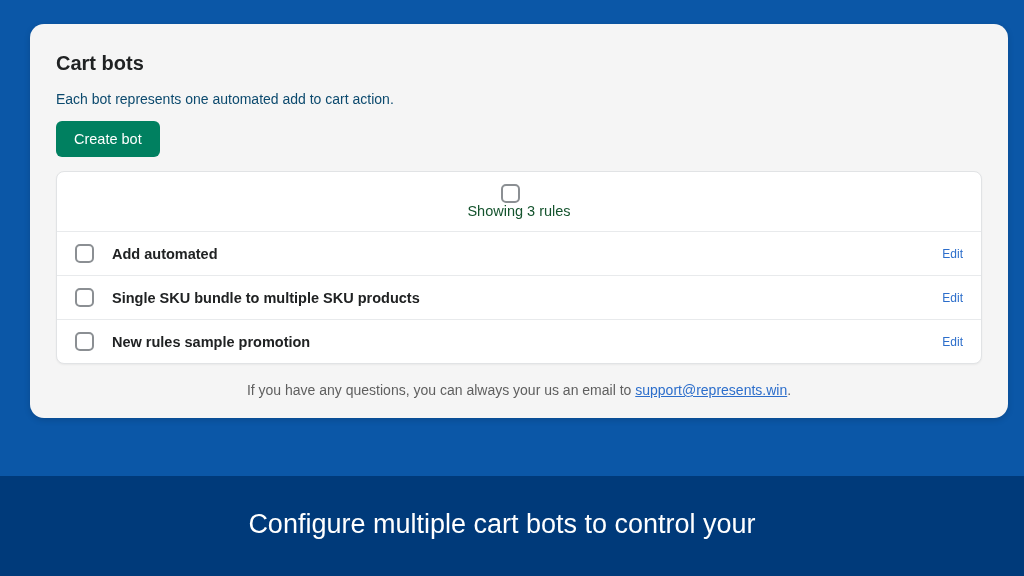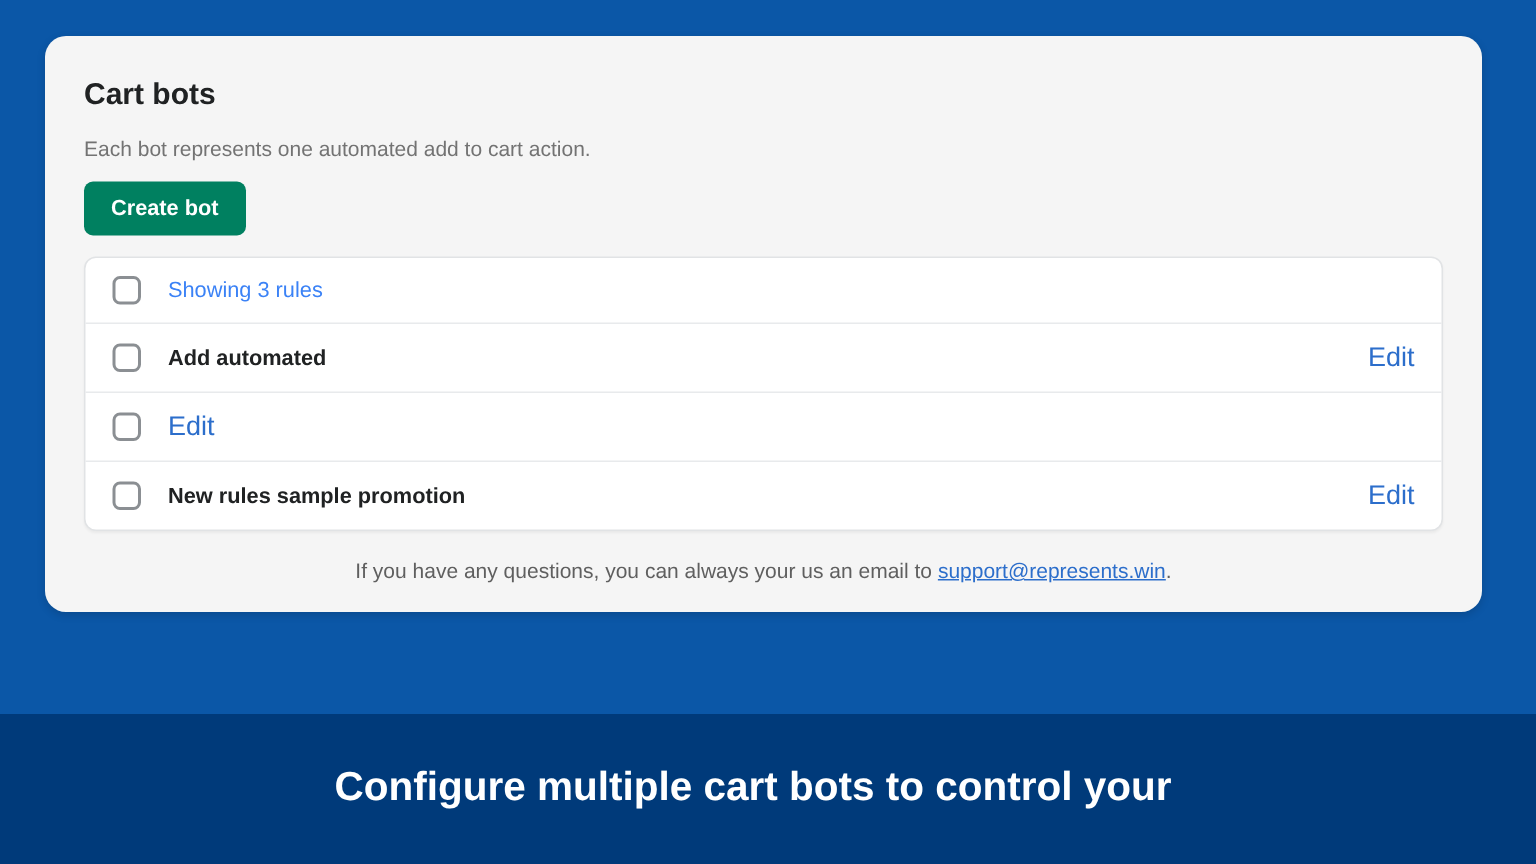--- a/index.html
+++ b/index.html
@@ -1,75 +1,75 @@
 <!DOCTYPE html>
 <html><head>
 <meta charset="utf-8">
 <style>
   * { box-sizing: border-box; margin: 0; padding: 0; }
   html, body { width: 1024px; height: 576px; font-family: 'Segoe UI', -apple-system, BlinkMacSystemFont, sans-serif; }
   body { background: #0b57a7; display: flex; flex-direction: column; }
-  .stage { padding: 24px 36px 0 30px; flex: 0 0 auto; }
+  .stage { padding: 24px 16px 0 30px; flex: 0 0 auto; }
   .card {
     background: #f5f5f5;
     border-radius: 14px;
     padding: 28px 26px 20px 26px;
     box-shadow: 0 2px 6px rgba(0,0,0,.15);
   }
   .card-title { font-size: 20px; font-weight: 700; color: #202223; }
-  .card-desc { margin-top: 16px; font-size: 14px; color: #737373; }
+  .card-desc { margin-top: 16px; font-size: 14px; color: #0c4a6e; }
   .create-btn {
     margin-top: 14px;
     display: inline-flex; align-items: center; justify-content: center;
     background: #008060; color: #fff; border: none;
     padding: 10px 18px; font-size: 14.5px; border-radius: 6px;
-    cursor: pointer; font-weight: 700;
+    cursor: pointer; font-weight: 400;
   }
   .list {
     margin-top: 14px;
     background: #fff;
     border: 1px solid #e1e3e5;
     border-radius: 8px;
     box-shadow: 0 1px 2px rgba(0,0,0,.05);
   }
   .row {
     display: flex; align-items: center;
     padding: 12px 18px;
     border-bottom: 1px solid #e8eaec;
     font-size: 14.5px;
     color: #202223;
   }
   .row:last-child { border-bottom: none; }
-  .row.header { color: #3b82f6; font-weight: 400; }
+  .row.header { color: #14532d; font-weight: 400; flex-direction: column; }
   .chk {
     width: 19px; height: 19px;
     border: 2px solid #8b8f93;
     border-radius: 5px;
     margin-right: 18px;
     flex: 0 0 auto;
     background: #fff;
     cursor: pointer;
   }
   .row-label { font-weight: 600; flex: 1; }
   .row.header .row-label { font-weight: 400; }
   .edit-link {
-    color: #2c6ecb; font-size: 18px; cursor: pointer;
+    color: #2c6ecb; font-size: 12px; cursor: pointer;
     text-decoration: none;
   }
   .support {
     margin-top: 18px; text-align: center; font-size: 14px;
     color: #5f5f5f;
   }
   .support a { color: #2c6ecb; text-decoration: underline; }
   .banner {
     background: #003a7a;
     color: #fff;
     text-align: center;
     font-size: 27px;
-    font-weight: 700;
+    font-weight: 400;
     padding: 30px 60px 34px 40px;
     margin-top: auto;
     line-height: 1.35;
   }
 </style>
 </head>
 <body>
 
 <div class="stage">
   <div class="card">
@@ -82,20 +82,21 @@
         <span class="chk"></span>
         <span class="row-label">Showing 3 rules</span>
       </div>
       <div class="row">
         <span class="chk"></span>
         <span class="row-label">Add automated</span>
         <a class="edit-link">Edit</a>
       </div>
       <div class="row">
         <span class="chk"></span>
+        <span class="row-label">Single SKU bundle to multiple SKU products</span>
         <a class="edit-link">Edit</a>
       </div>
       <div class="row">
         <span class="chk"></span>
         <span class="row-label">New rules sample promotion</span>
         <a class="edit-link">Edit</a>
       </div>
     </div>
 
     <p class="support">

